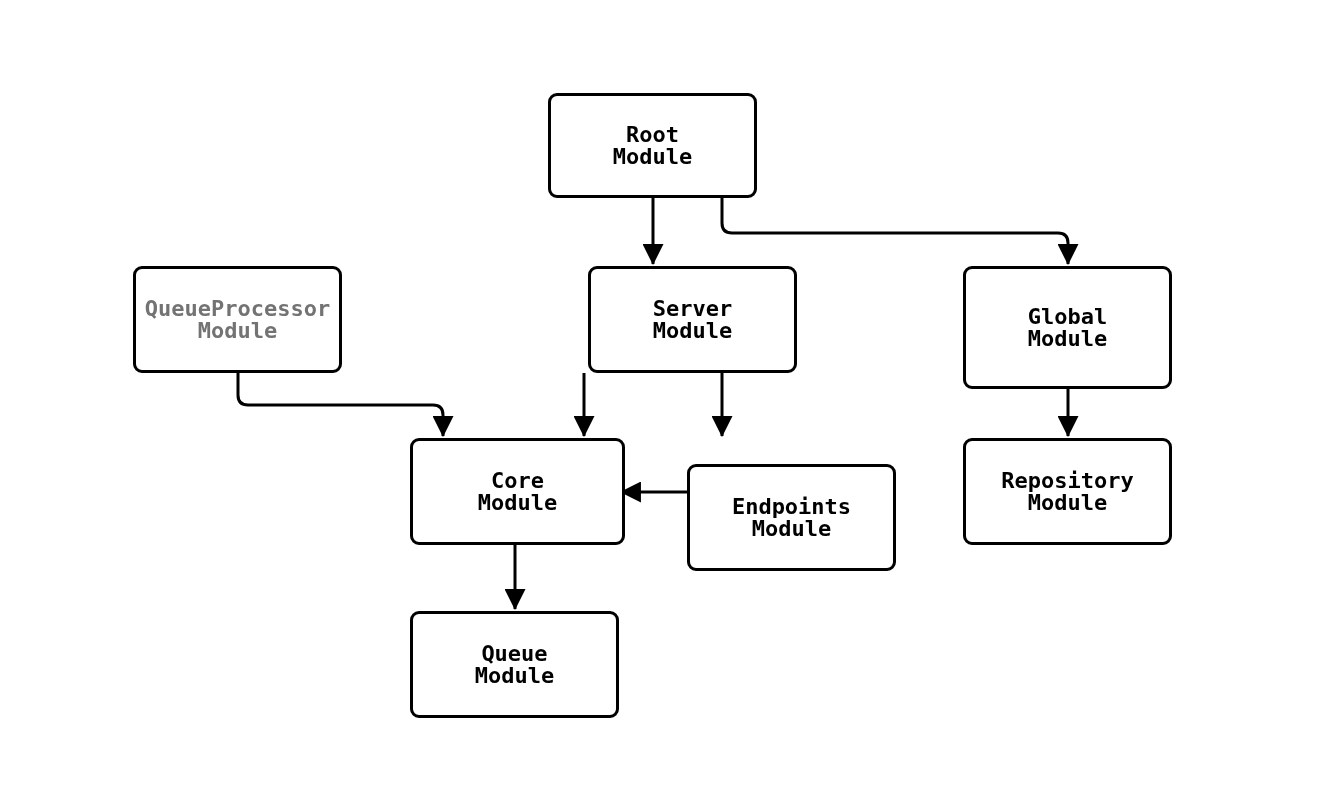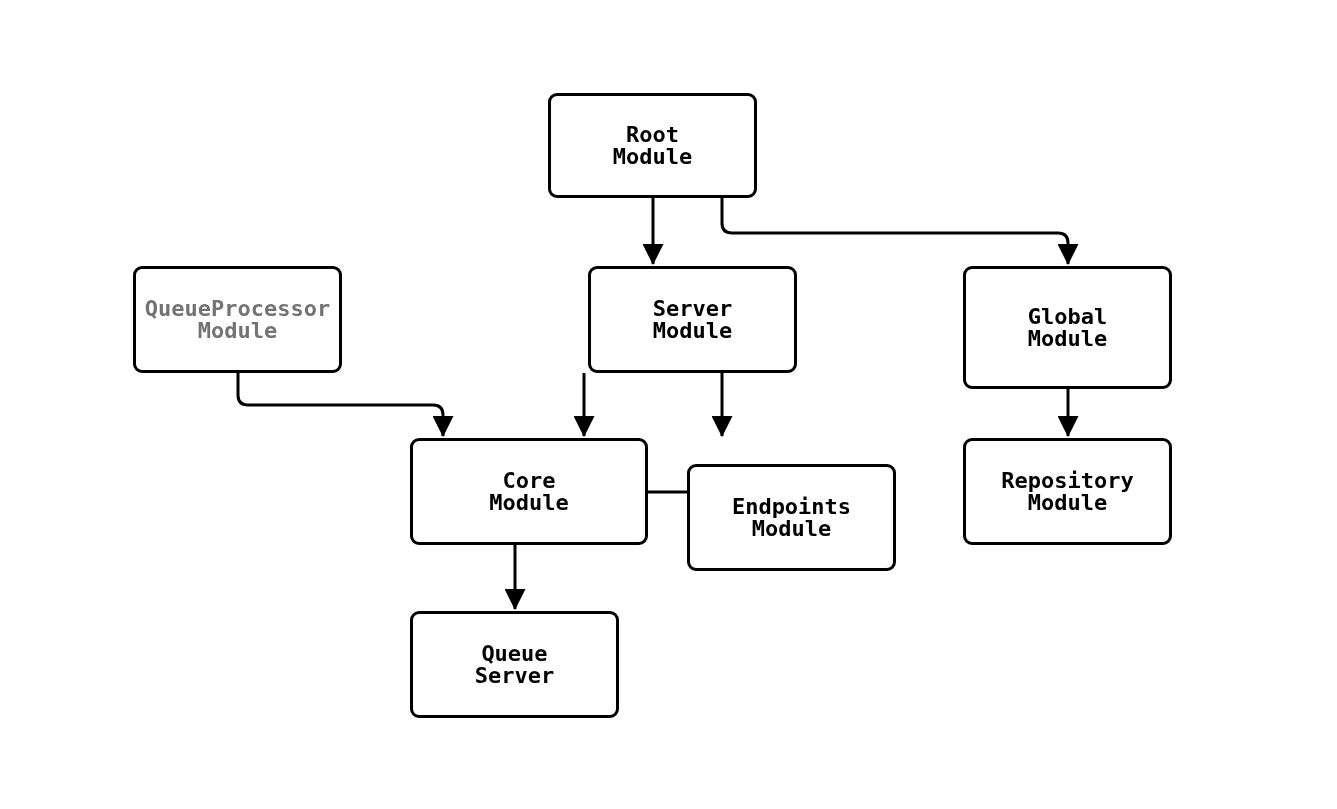--- a/index.html
+++ b/index.html
@@ -63,22 +63,22 @@
   </svg>
   <div id="nodes-layer">
       <div class="node" style="left: 548px; top: 93px; width: 209px; height: 105px; border-color: rgb(0, 0, 0); background: rgb(255, 255, 255); color: rgb(0, 0, 0);"><span>Root
 Module</span></div>
       <div class="node" style="left: 133px; top: 266px; width: 209px; height: 107px; border-color: rgb(0, 0, 0); background: rgb(255, 255, 255); color: #737373;"><span>QueueProcessor
 Module</span></div>
       <div class="node" style="left: 548px; top: 266px; width: 209px; height: 107px; border-color: rgb(0, 0, 0); background: rgb(255, 255, 255); color: rgb(0, 0, 0); margin-left: 40px;"><span>Server
 Module</span></div>
       <div class="node" style="left: 963px; top: 266px; width: 209px; height: 123px; border-color: rgb(0, 0, 0); background: rgb(255, 255, 255); color: rgb(0, 0, 0);"><span>Global
 Module</span></div>
-      <div class="node" style="left: 410px; top: 438px; width: 238px; height: 107px; border-color: rgb(0, 0, 0); background: rgb(255, 255, 255); color: rgb(0, 0, 0);"><span>Core
+      <div class="node" style="left: 410px; top: 438px; width: 215px; height: 107px; border-color: rgb(0, 0, 0); background: rgb(255, 255, 255); color: rgb(0, 0, 0);"><span>Core
 Module</span></div>
       <div class="node" style="left: 687px; top: 438px; width: 209px; height: 107px; border-color: rgb(0, 0, 0); background: rgb(255, 255, 255); color: rgb(0, 0, 0); margin-top: 26px;"><span>Endpoints
 Module</span></div>
       <div class="node" style="left: 963px; top: 438px; width: 209px; height: 107px; border-color: rgb(0, 0, 0); background: rgb(255, 255, 255); color: rgb(0, 0, 0);"><span>Repository
 Module</span></div>
       <div class="node" style="left: 410px; top: 611px; width: 209px; height: 107px; border-color: rgb(0, 0, 0); background: rgb(255, 255, 255); color: rgb(0, 0, 0);"><span>Queue
-Server</span></div>
+Module</span></div>
     </div>
 </div>
 
 </body></html>

